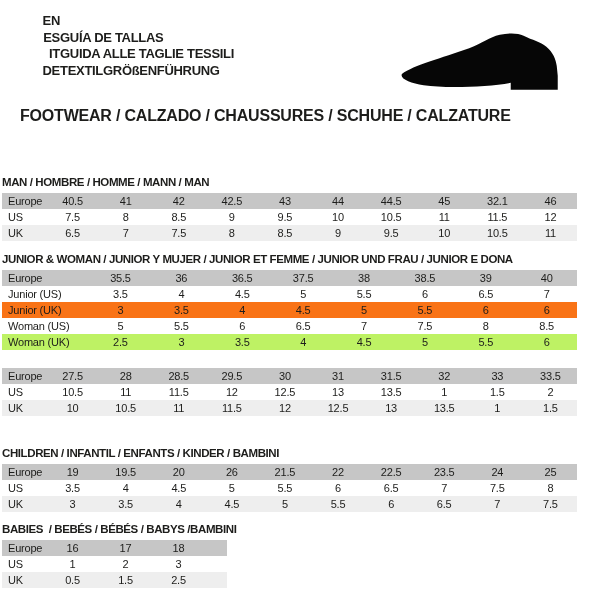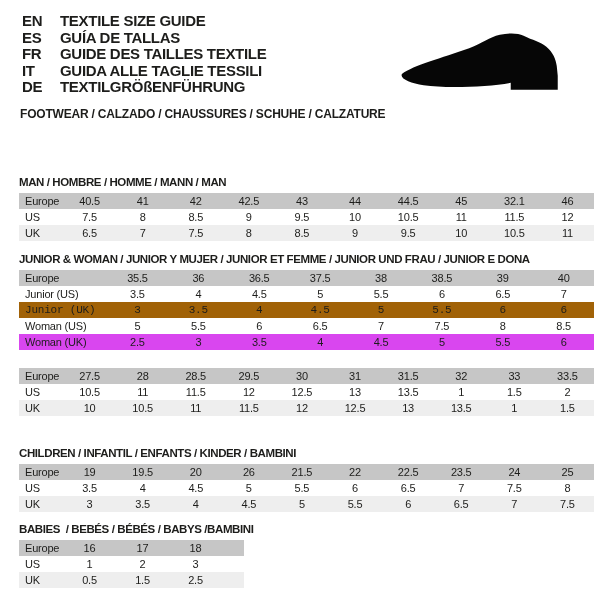--- a/index.html
+++ b/index.html
@@ -1,52 +1,47 @@
 <!DOCTYPE html>
 <html><head>
 <meta charset="utf-8">
 <style>
   html,body{margin:0;padding:0;}
   body{font-family:"Liberation Sans", sans-serif;background:#ffffff;}
   .page{position:relative;width:600px;height:600px;background:#ffffff;overflow:hidden;color:#1d1d1b;}
 
   
   .lang-list{position:absolute;left:22px;top:13px;}
-  .lang-row{display:flex;line-height:16.6px;font-size:15px;font-weight:700;letter-spacing:-0.3px;}
+  .lang-row{display:flex;line-height:16.6px;font-size:13px;font-weight:700;letter-spacing:-0.3px;text-align:right;}
   .lang-code{width:38px;flex:0 0 38px;}
   .lang-text{white-space:pre;}
 
-  .category-line{position:absolute;left:20px;top:107px;font-size:12px;font-weight:700;letter-spacing:-0.2px;white-space:pre;}
+  .category-line{position:absolute;left:20px;top:107px;font-size:16px;font-weight:700;letter-spacing:-0.2px;white-space:pre;}
 
   .shoe{position:absolute;left:392px;top:28px;}
 
   
-  .section{position:absolute;left:19px;}
+  .section{position:absolute;left:2px;}
   .sec-title{font-size:11.5px;font-weight:700;letter-spacing:-0.4px;line-height:13px;margin-bottom:4px;white-space:pre;}
   table{border-collapse:collapse;table-layout:fixed;border-spacing:0;}
   td{height:16px;line-height:16px;font-size:11px;letter-spacing:-0.2px;text-align:center;padding:0;color:#1d1d1b;overflow:hidden;white-space:nowrap;}
   td.lbl{text-align:left;padding-left:6px;}
 </style>
 </head>
 <body>
 
 <div class="page">
 
   <div class="lang-list">
     <div class="lang-row">
       <span class="lang-code">EN</span>
-      <span class="lang-text">TEXTILE SIZE GUIDE</span>
     </div>
     <div class="lang-row">
       <span class="lang-code">ES</span>
       <span class="lang-text">GUÍA DE TALLAS</span>
-    </div>
-    <div class="lang-row">
-      <span class="lang-code">FR</span>
-      <span class="lang-text">GUIDE DES TAILLES TEXTILE</span>
     </div>
     <div class="lang-row">
       <span class="lang-code">IT</span>
       <span class="lang-text">GUIDA ALLE TAGLIE TESSILI</span>
     </div>
     <div class="lang-row">
       <span class="lang-code">DE</span>
       <span class="lang-text">TEXTILGRÖßENFÜHRUNG</span>
     </div>
   </div>
@@ -158,21 +153,21 @@
               <td class="lbl">Junior (US)</td>
               <td>3.5</td>
               <td>4</td>
               <td>4.5</td>
               <td>5</td>
               <td>5.5</td>
               <td>6</td>
               <td>6.5</td>
               <td>7</td>
             </tr>
-            <tr style="background: #a16207; font-family: Liberation Mono, monospace;">
+            <tr style="background: #f97316;">
               <td class="lbl">Junior (UK)</td>
               <td>3</td>
               <td>3.5</td>
               <td>4</td>
               <td>4.5</td>
               <td>5</td>
               <td>5.5</td>
               <td>6</td>
               <td>6</td>
             </tr>
@@ -180,21 +175,21 @@
               <td class="lbl">Woman (US)</td>
               <td>5</td>
               <td>5.5</td>
               <td>6</td>
               <td>6.5</td>
               <td>7</td>
               <td>7.5</td>
               <td>8</td>
               <td>8.5</td>
             </tr>
-            <tr style="background: #d946ef;">
+            <tr style="background: #bef264;">
               <td class="lbl">Woman (UK)</td>
               <td>2.5</td>
               <td>3</td>
               <td>3.5</td>
               <td>4</td>
               <td>4.5</td>
               <td>5</td>
               <td>5.5</td>
               <td>6</td>
             </tr>

